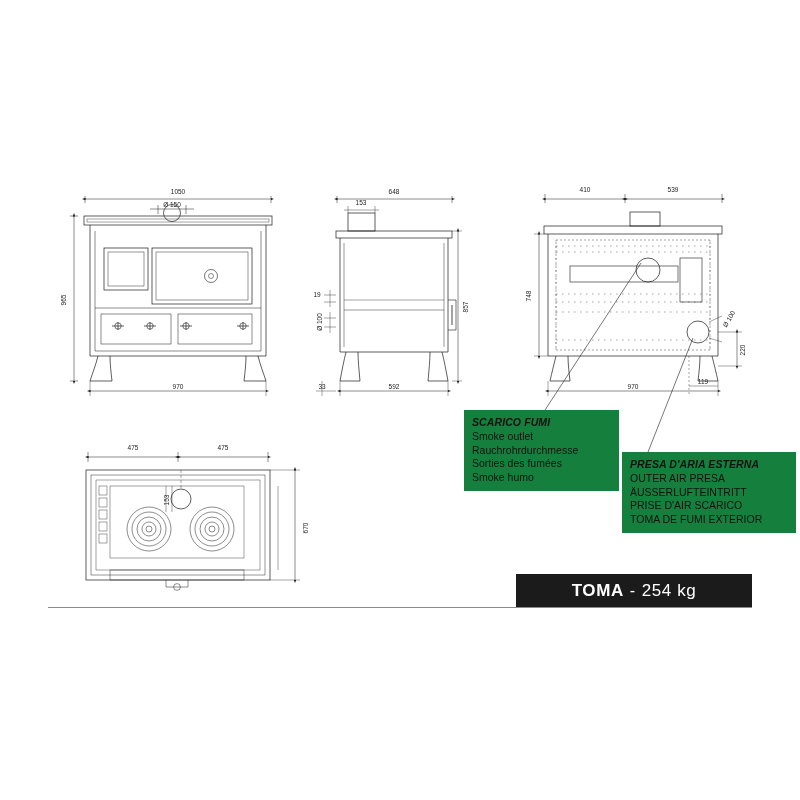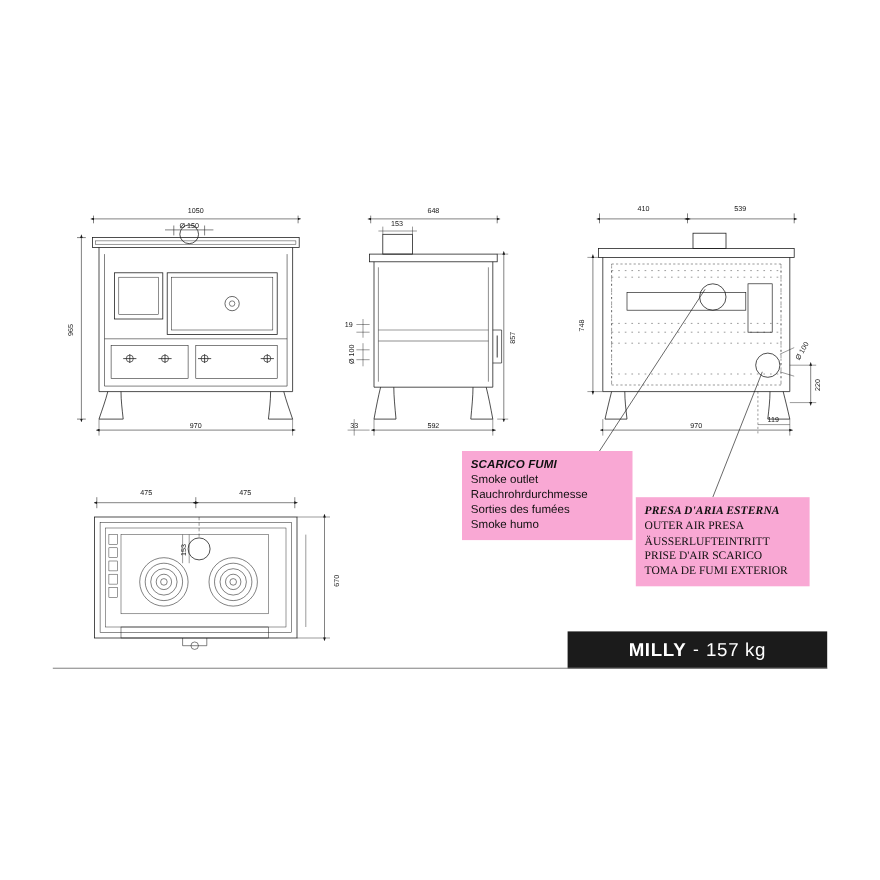--- a/index.html
+++ b/index.html
@@ -29,44 +29,45 @@
   }
   .dimtxt-v {
     font-family: "Liberation Sans", sans-serif;
     font-size: 6.5px;
     fill: #1a1a1a;
   }
 
   
   .callout {
     position: absolute;
-    background: #f9a8d4;
+    background: #15803d;
     padding: 6px 8px 7px 8px;
     box-sizing: border-box;
     line-height: 1.28;
+    margin-left: 44px;
   }
   .callout .ttl {
     font-weight: bold;
     font-size: 10.5px;
     font-style: italic;
     letter-spacing: .1px;
     display: block;
     margin-bottom: 1px;
     color: #111;
   }
   .callout .ln {
     display: block;
     font-size: 10.5px;
     color: #111;
   }
   #callout-smoke {
     left: 420px; top: 410px; width: 155px;
   }
   #callout-air {
-    left: 578px; top: 452px; width: 158px; font-family: Liberation Serif, serif;
+    left: 578px; top: 452px; width: 174px;
   }
 
   
   #banner {
     position: absolute;
     left: 516px; top: 574px;
     width: 236px; height: 34px;
     background: #1b1b1b;
     color: #ffffff;
     display: flex;
@@ -360,20 +361,20 @@
 
 <div class="callout" id="callout-air">
   <span class="ttl">PRESA D'ARIA ESTERNA</span>
   <span class="ln">OUTER AIR PRESA</span>
   <span class="ln">ÄUSSERLUFTEINTRITT</span>
   <span class="ln">PRISE D'AIR SCARICO</span>
   <span class="ln">TOMA DE FUMI EXTERIOR</span>
 </div>
 
 <div id="banner">
-  <span class="mname">MILLY</span>
+  <span class="mname">TOMA</span>
   <span class="dash">-</span>
-  <span class="mweight">157 kg</span>
+  <span class="mweight">254 kg</span>
 </div>
 
 <div class="baseline"></div>
 
 </div>
 
 </body></html>

